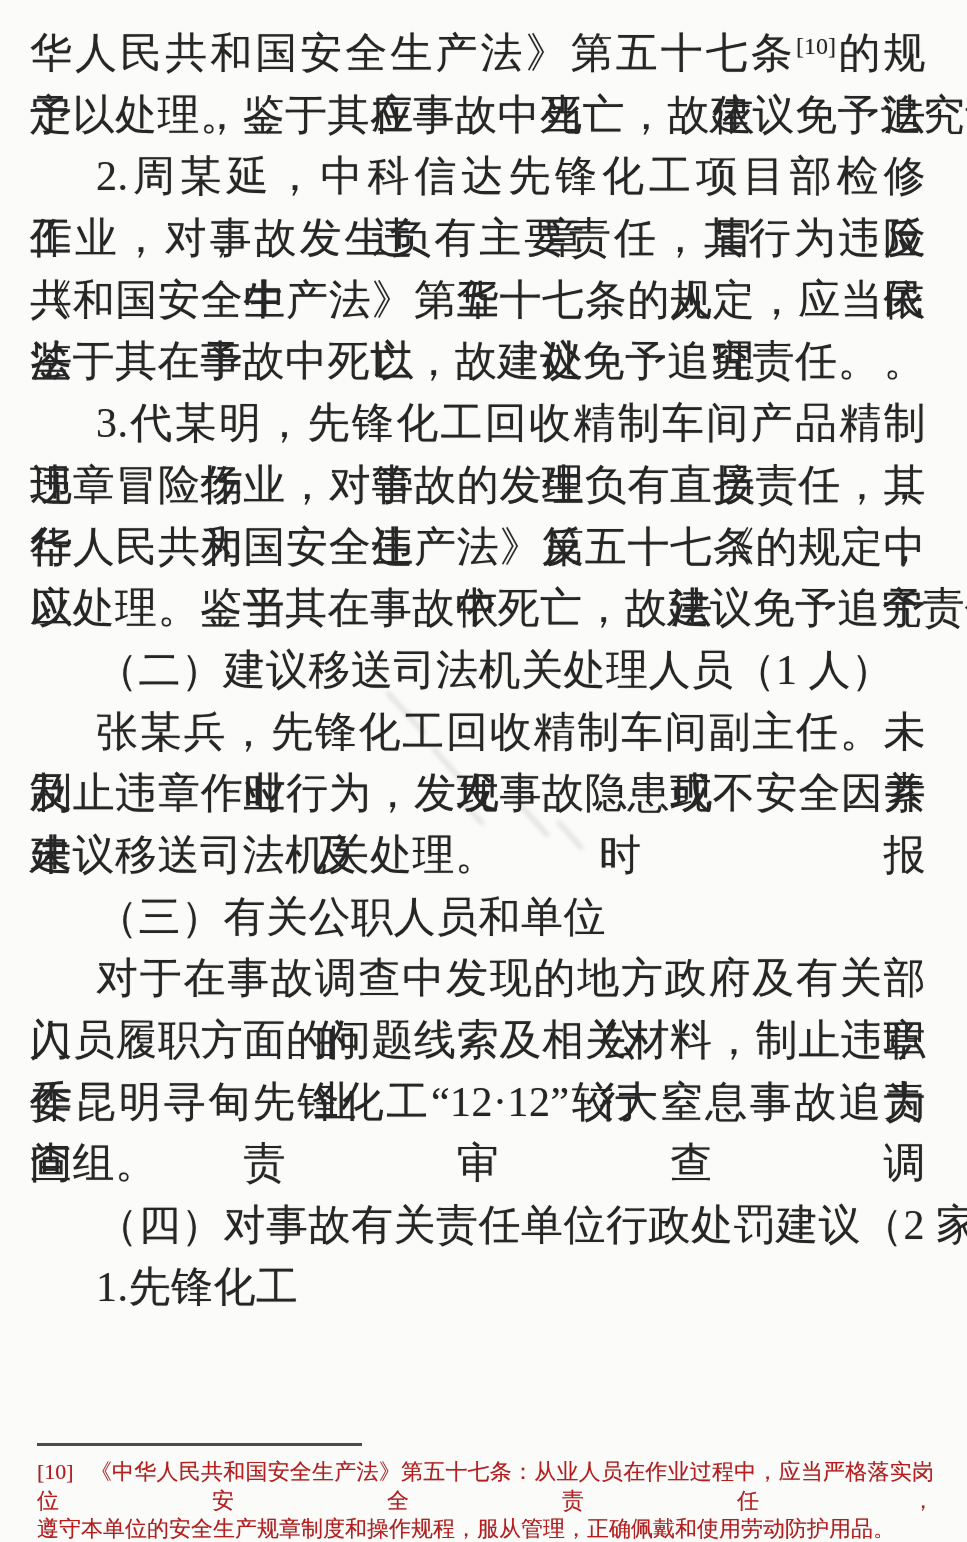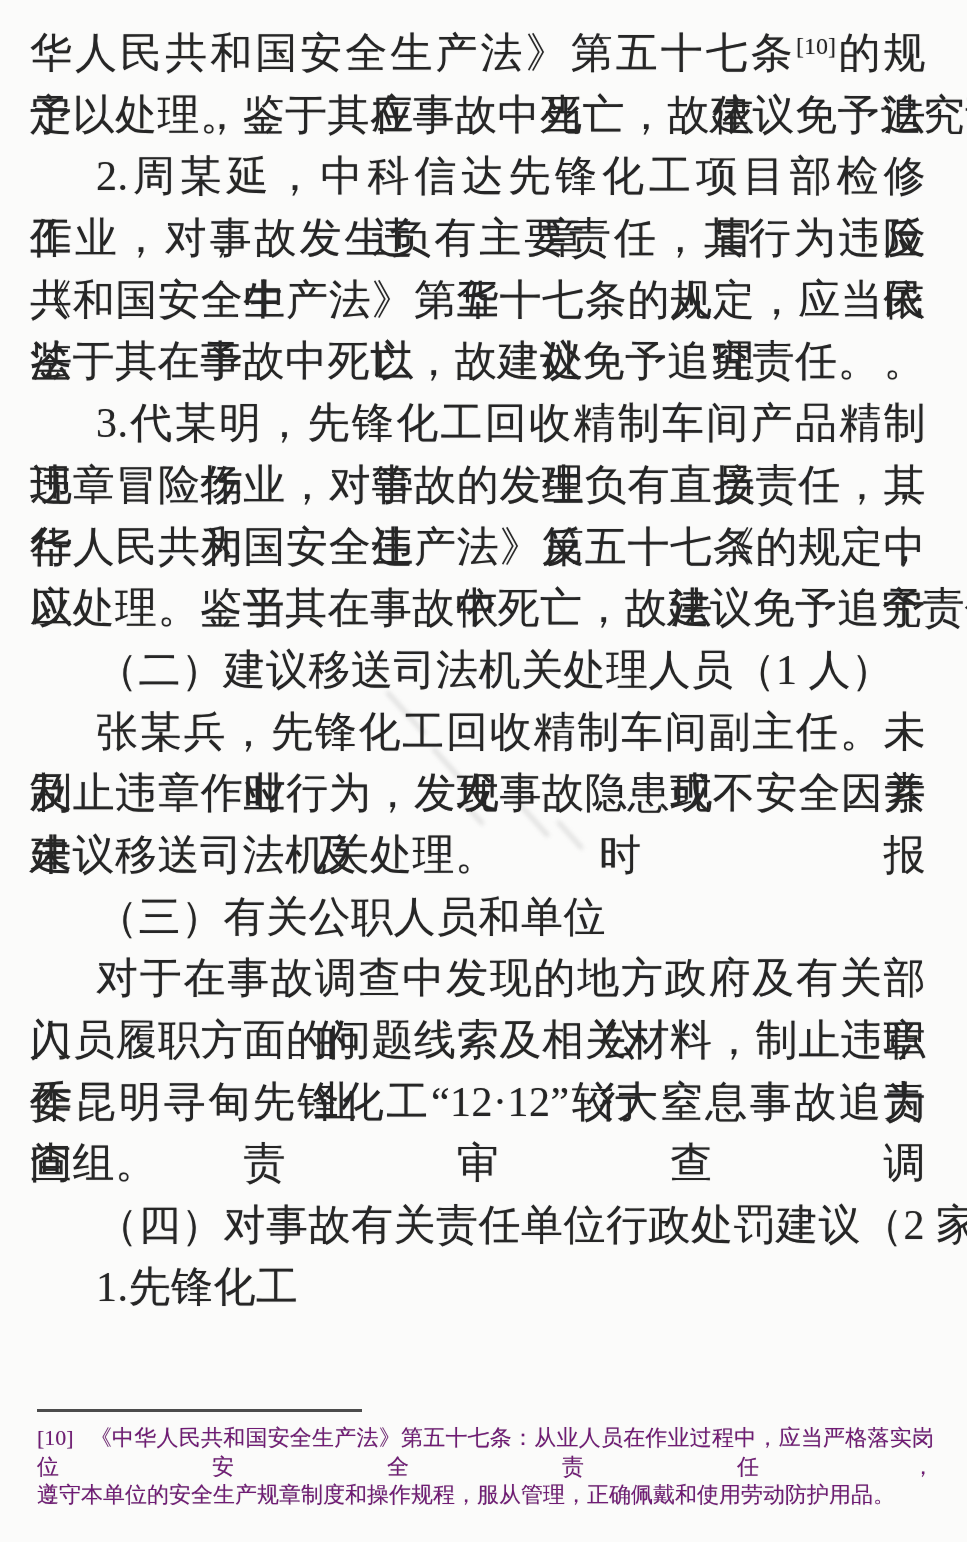--- a/index.html
+++ b/index.html
@@ -50,22 +50,22 @@
     opacity: 0.55;
     border-radius: 2px;
   }
   .wm-s1 { left: 404px; top: 684px; height: 58px; }
   .wm-s2 { left: 446px; top: 742px; height: 46px; }
   .wm-s3 { left: 470px; top: 795px; height: 34px; }
   .wm-s4 { left: 530px; top: 793px; height: 50px; }
   .wm-s5 { left: 568px; top: 816px; height: 38px; }
   .footnote {
     position: absolute;
-    left: 37px; top: 1409px; width: 897px;
-    color: #701a75;
+    left: 37px; top: 1443px; width: 897px;
+    color: #b91c1c;
     text-shadow: 0 0 0.8px rgba(45,45,45,0.4);
     font-family: Liberation Serif, serif;
   }
   .fn-separator {
     width: 325px; height: 0;
     border-top: 3px solid #4c4c4c;
     margin-bottom: 12px;
   }
   .fn-line {
     font-size: 22px;

